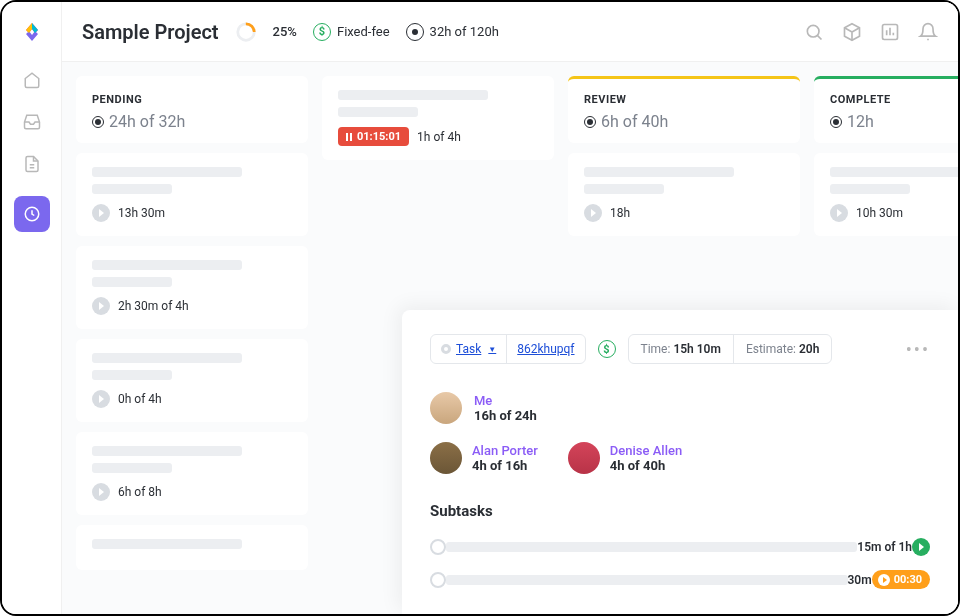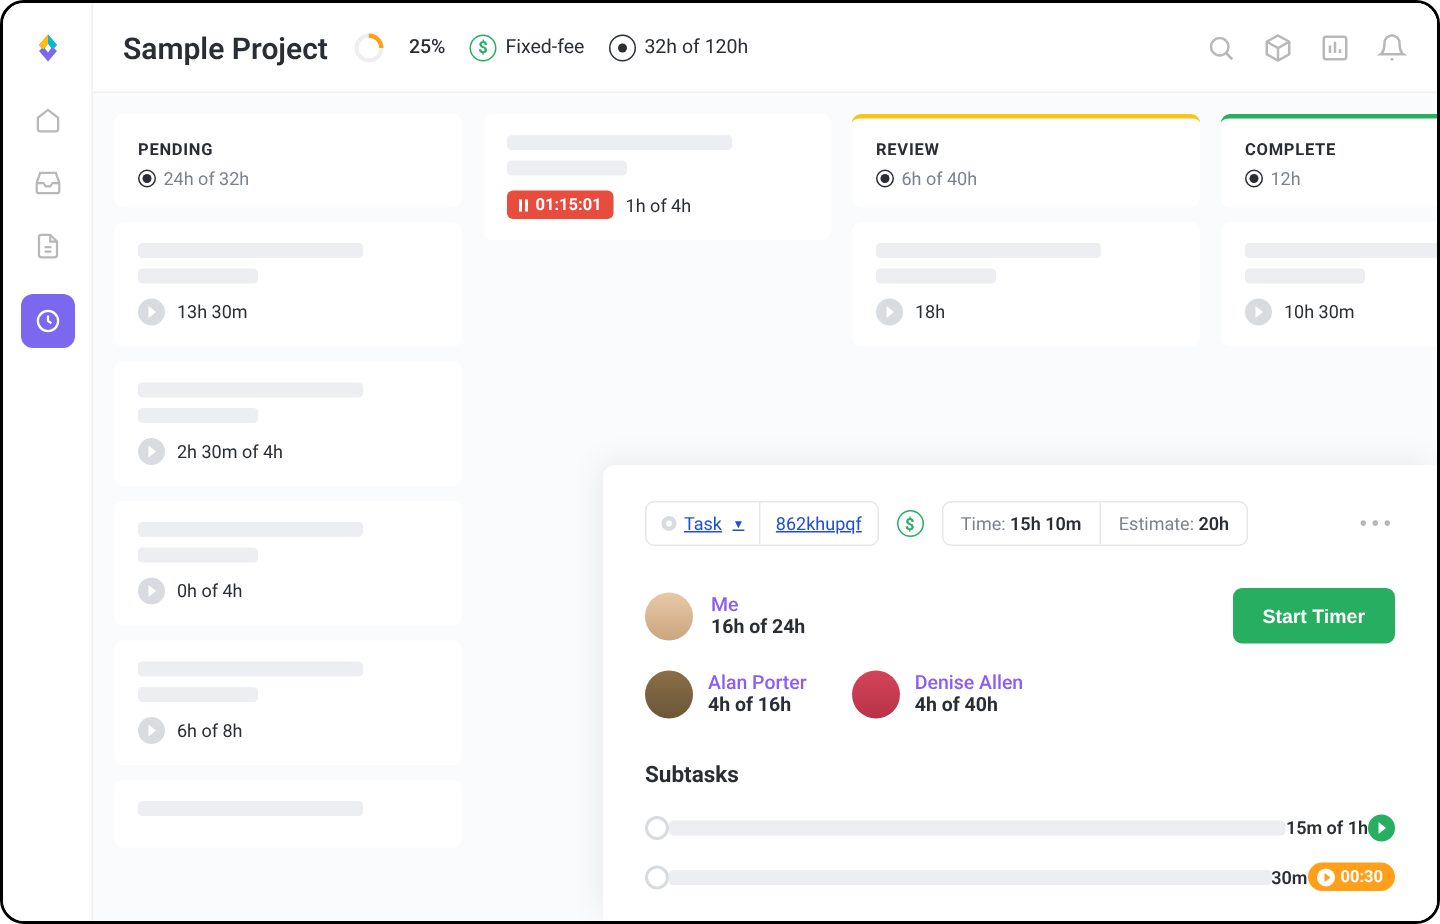--- a/index.html
+++ b/index.html
@@ -18,21 +18,21 @@
 .dollar-circle { width: 18px; height: 18px; border: 1.5px solid #27ae60; border-radius: 50%; display: flex; align-items: center; justify-content: center; color: #27ae60; font-size: 11px; font-weight: 700; }
 .target-icon { width: 18px; height: 18px; border: 1.5px solid #2a2e34; border-radius: 50%; display: flex; align-items: center; justify-content: center; position: relative; }
 .target-icon::after { content: ''; width: 6px; height: 6px; background: #2a2e34; border-radius: 50%; }
 .topbar-right { margin-left: auto; display: flex; gap: 18px; }
 .top-icon { width: 20px; height: 20px; color: #b8b8b8; cursor: pointer; }
 .board { flex: 1; display: flex; gap: 14px; padding: 14px 0 14px 14px; overflow: hidden; position: relative; }
 .column { width: 232px; display: flex; flex-direction: column; gap: 10px; flex-shrink: 0; }
 .column:last-child { width: 140px; }
 .col-header { background: #fff; border-radius: 6px; padding: 14px 16px 12px; border-top: 3px solid var(--col-color); }
 .col-title { font-size: 11px; font-weight: 700; letter-spacing: 0.5px; color: #2a2e34; text-transform: uppercase; }
-.col-sub { font-size: 12px; color: #7c828d; margin-top: 6px; display: flex; align-items: center; gap: 5px; }
+.col-sub { font-size: 16px; color: #7c828d; margin-top: 6px; display: flex; align-items: center; gap: 5px; }
 .card { background: #fff; border-radius: 6px; padding: 14px 16px; }
 .placeholder-line { height: 10px; background: #eceef1; border-radius: 3px; margin-bottom: 7px; }
 .placeholder-line.short { width: 40%; }
 .placeholder-line.long { width: 75%; }
 .card-time { display: flex; align-items: center; gap: 8px; font-size: 12px; color: #2a2e34; margin-top: 10px; }
 .play-circle { width: 18px; height: 18px; background: #d8dce1; border-radius: 50%; position: relative; cursor: pointer; }
 .play-circle::after { content: ''; position: absolute; left: 7px; top: 5px; border-left: 5px solid #fff; border-top: 4px solid transparent; border-bottom: 4px solid transparent; }
 .timer-pill { background: #e74c3c; color: #fff; font-size: 11px; font-weight: 700; padding: 3px 8px; border-radius: 4px; display: flex; align-items: center; gap: 5px; font-variant-numeric: tabular-nums; }
 .pause-bars { display: inline-flex; gap: 2px; }
 .pause-bars span { width: 2px; height: 8px; background: #fff; }
@@ -258,21 +258,20 @@
           </div>
           <div class="dots">•••</div>
         </div>
 
         <div class="user-row">
           <div class="avatar" style="background:linear-gradient(#e8c9a8,#c9a67d)"></div>
           <div class="user-info">
               <div class="name">Me</div>
               <div class="time">16h of 24h</div>
             </div>
-          <button class="start-btn">Start Timer</button>
         </div>
 
         <div class="contributors">
           <div class="contrib">
               <div class="avatar a2"></div>
               <div class="user-info">
                 <div class="name">Alan Porter</div>
                 <div class="time">4h of 16h</div>
               </div>
             </div>

